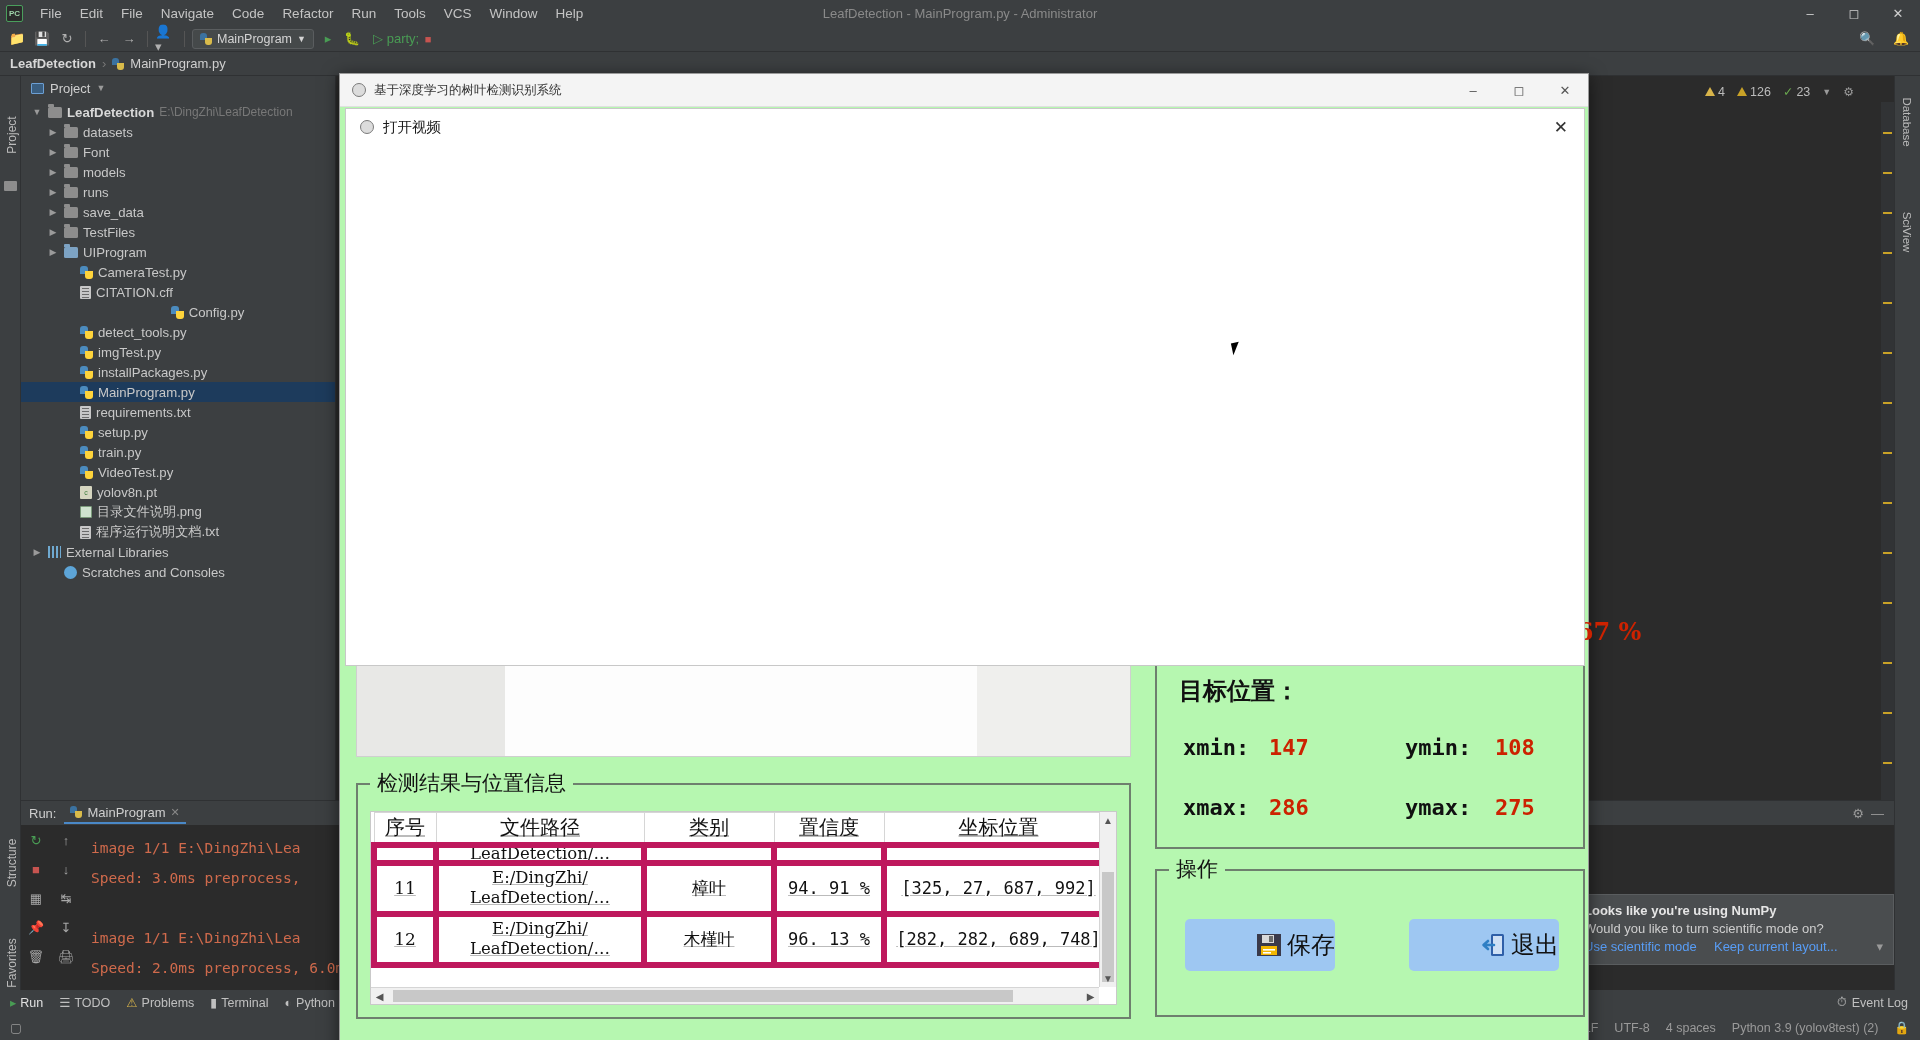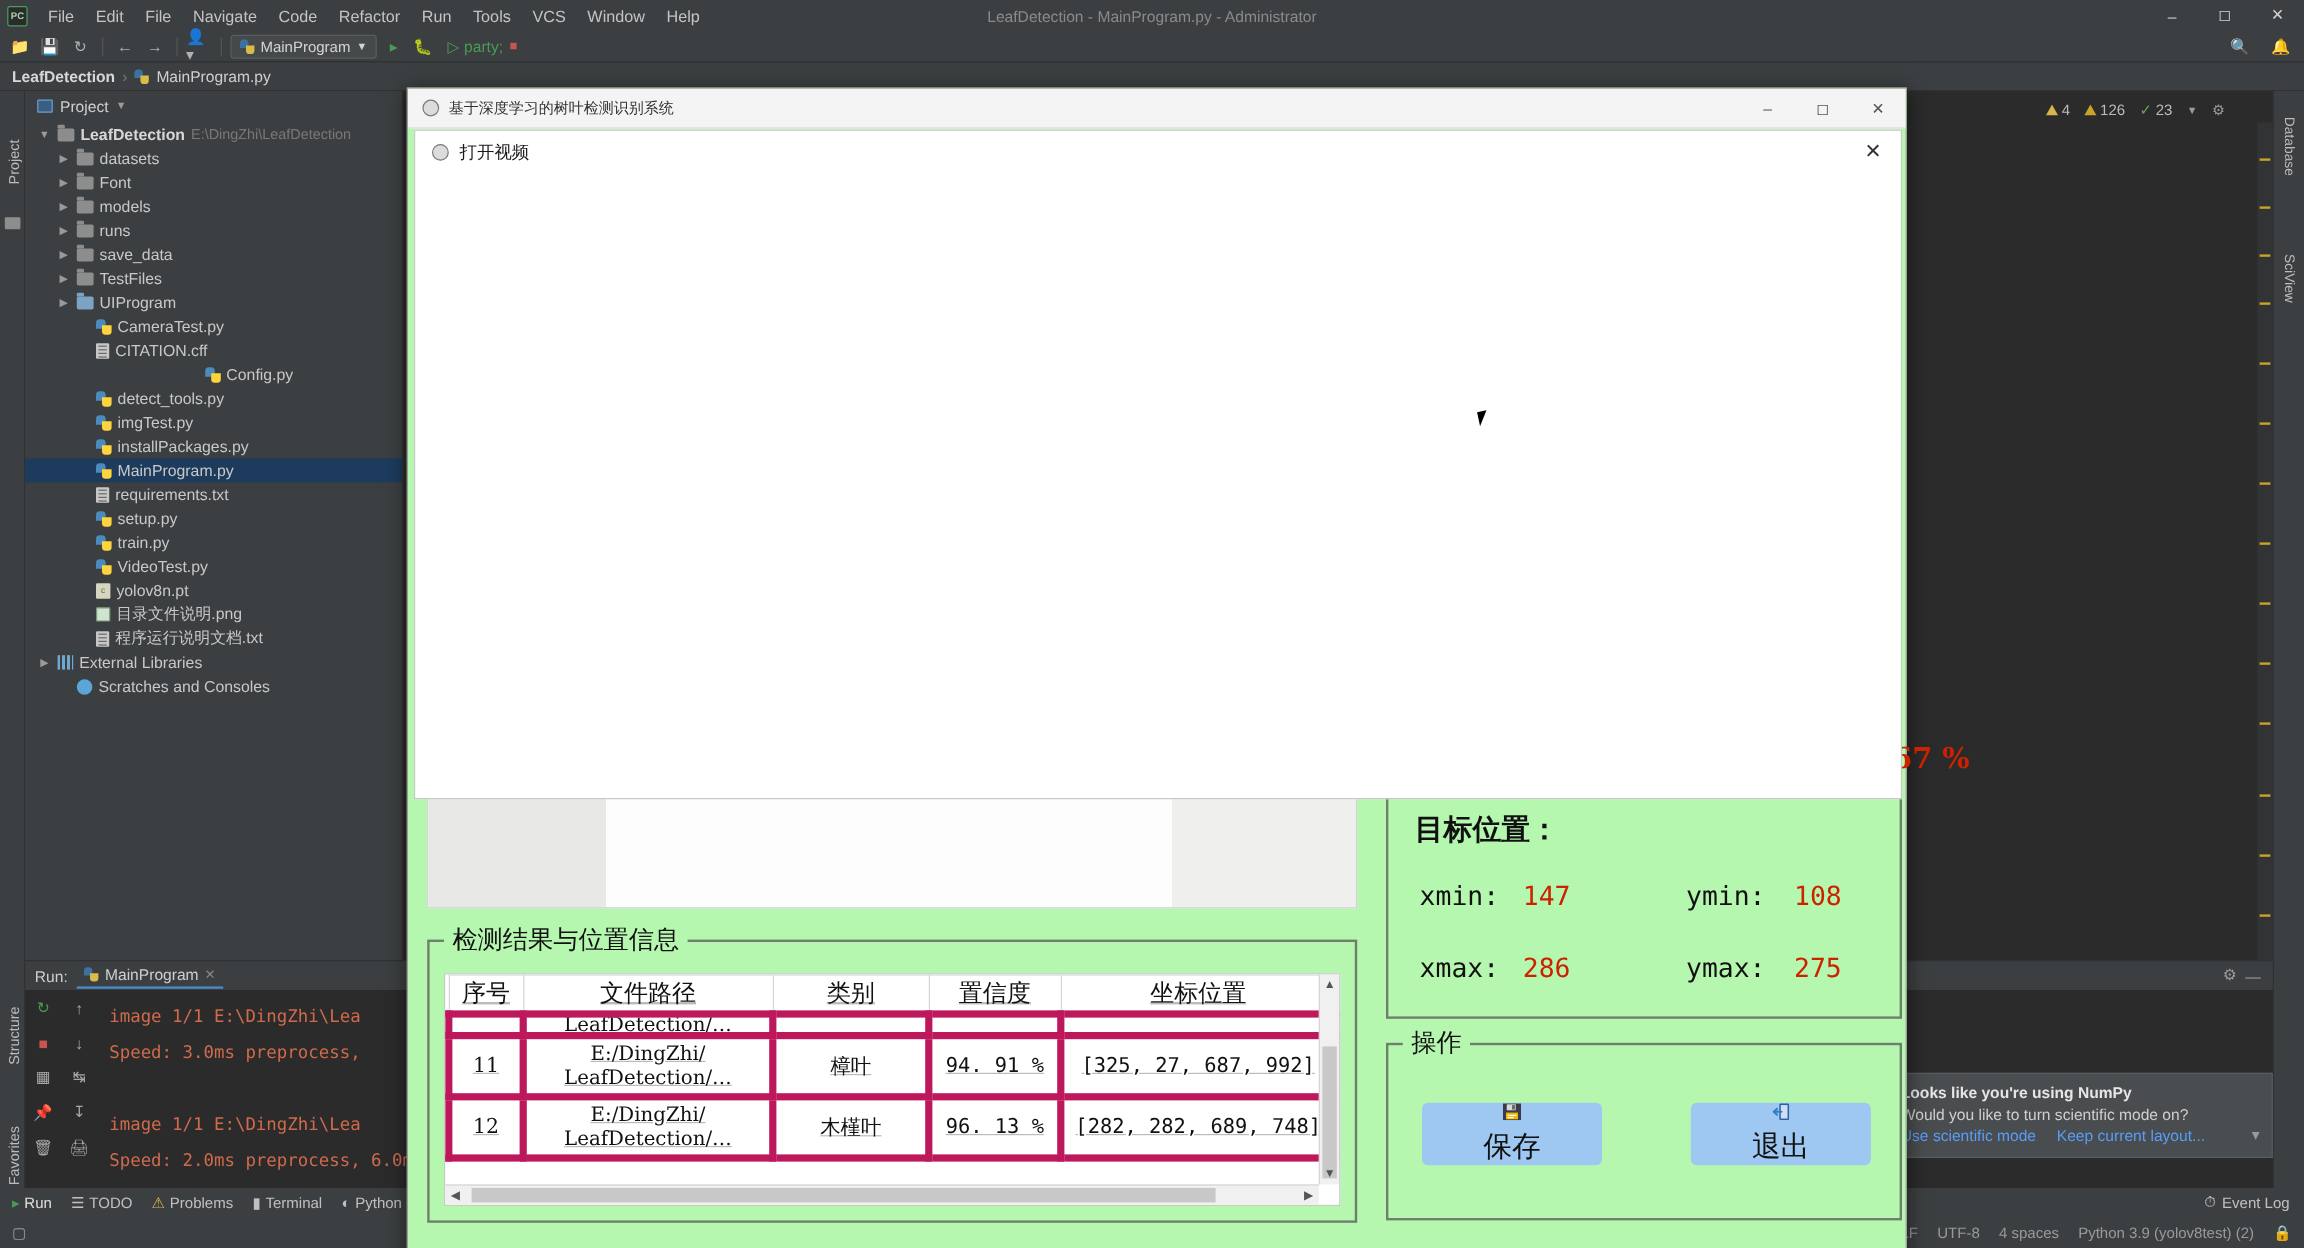--- a/index.html
+++ b/index.html
@@ -188,28 +188,28 @@
   
   .gbox{border-top-color:#6e7f6e;}
 
   .panel-import{left:815px;top:88px;width:430px;height:184px;}
   .panel-result{left:815px;top:288px;width:430px;height:392px;}
   .panel-ops{left:815px;top:700px;width:430px;height:148px;}
   .panel-table{left:16px;top:614px;width:775px;height:236px;}
 
   .btn-blue{
     position:absolute;background:#9ec7f2;border:none;border-radius:5px;
-    display:flex;align-items:center;justify-content:flex-start;gap:5px;
-    font-family:"DejaVu Serif","Liberation Serif",serif;font-size:24px;color:#111;cursor:pointer;flex-direction:column;
+    display:flex;align-items:center;justify-content:flex-end;gap:5px;
+    font-family:"DejaVu Serif","Liberation Serif",serif;font-size:24px;color:#111;cursor:pointer;
   }
   .btn-blue .lbl.red{color:#d02020;}
 
   .res-row{position:absolute;font-family:"DejaVu Serif","Liberation Serif",serif;font-size:24px;color:#111;font-weight:bold;white-space:nowrap;}
   .res-val{color:#cc2200;font-weight:bold;}
-  .res-mono{font-family:"DejaVu Sans Mono","Liberation Mono",monospace;font-size:22px;color:#111;font-weight:normal;}
+  .res-mono{font-family:"DejaVu Sans Mono","Liberation Mono",monospace;font-size:22px;color:#111;font-weight:bold;}
 
   .combo{
     position:absolute;left:200px;top:96px;width:150px;height:33px;background:#e9e9e9;
     border:1px solid #a9a9a9;display:flex;align-items:center;padding:0 8px;
     font-family:"DejaVu Serif","Liberation Serif",serif;font-size:22px;color:#111;cursor:pointer;
   }
   .combo .cv{flex:1;}
   .combo .carrow{color:#555;font-size:13px;}
 
   

